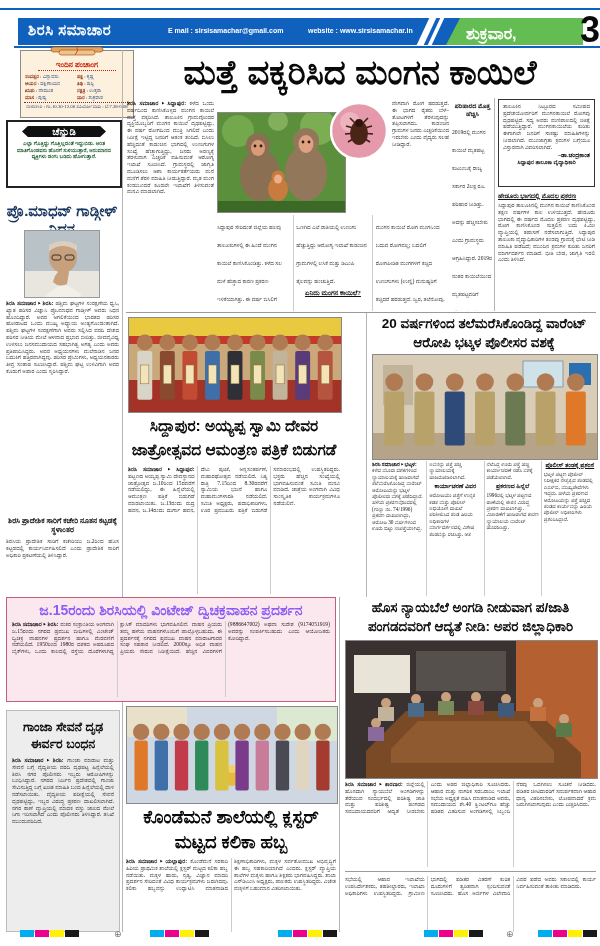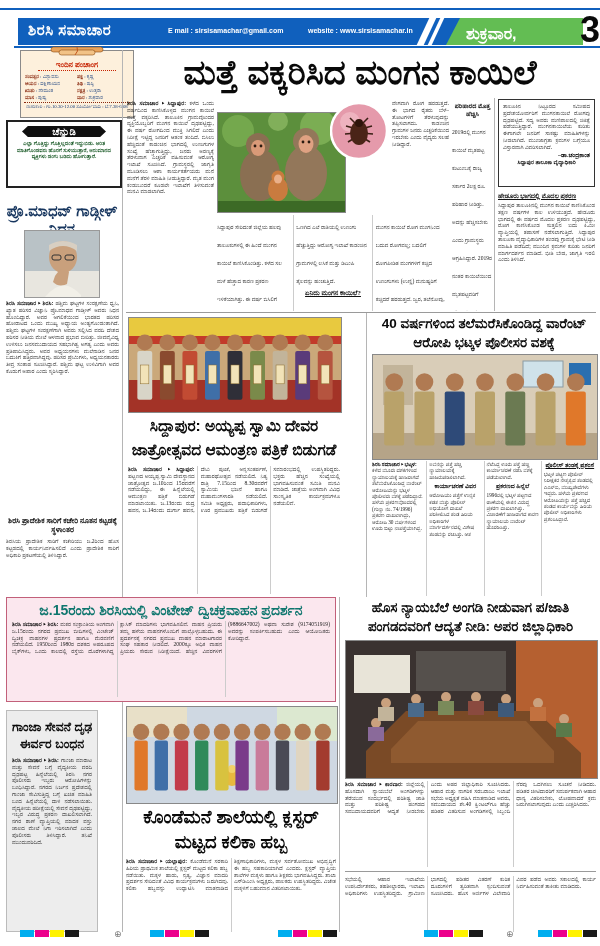--- a/index.html
+++ b/index.html
@@ -90,32 +90,32 @@
   
   .warr-hl{left:372px;top:314px;width:224px;text-align:center;font-family:"Liberation Sans",sans-serif;
            font-weight:bold;font-size:13.5px;line-height:19px;color:#0a0a0a;}
   .warr-photo{left:372px;top:354px;width:224px;height:104px;border:1px solid #888;}
   .warr-body{left:372px;top:461px;width:224px;height:135px;}
   .warr-body .txt,.warr-body{font-size:5.3px;line-height:6.4px;}
   .warr-body .sh{font-size:6.2px;}
   
   .vintage{left:6px;top:597px;width:330px;height:105px;background:#fbe7ee;border:1px solid #c2607a;box-sizing:border-box;}
   .vint-hl{margin-top:3px;text-align:center;font-family:"Liberation Sans",sans-serif;font-weight:bold;
-           font-size:14px;line-height:18px;color:#0f766e;white-space:nowrap;overflow:hidden;}
+           font-size:14px;line-height:18px;color:#8b5cf6;white-space:nowrap;overflow:hidden;}
   .vint-body{padding:2px 5px;height:76px;overflow:hidden;}
   .low-vr{left:339px;top:597px;height:335px;}
   
   .nyaya-hl{left:345px;top:598px;width:251px;text-align:center;font-family:"Liberation Sans",sans-serif;
             font-weight:bold;font-size:13.5px;line-height:19px;color:#0a0a0a;}
   .nyaya-photo{left:345px;top:640px;width:251px;height:137px;border:1px solid #888;}
   .nyaya-body{left:345px;top:781px;width:251px;height:86px;overflow:hidden;}
   .nyaya-rule{left:345px;top:871px;width:251px;}
   .nyaya-tail{left:345px;top:876px;width:251px;height:56px;overflow:hidden;}
   
-  .ganja{left:6px;top:710px;width:92px;height:222px;background:#ededed;border:1px solid #bbb;box-sizing:border-box;}
+  .ganja{left:6px;top:710px;width:114px;height:222px;background:#ededed;border:1px solid #bbb;box-sizing:border-box;}
   .ganja-hl{margin-top:8px;text-align:center;font-family:"Liberation Sans",sans-serif;font-weight:bold;
             font-size:12.5px;line-height:17px;color:#0a0a0a;}
   .ganja-body{padding:4px 5px;height:156px;overflow:hidden;}
   
   .kond-photo{left:126px;top:706px;width:210px;height:96px;border:1px solid #888;}
   .kond-hl{left:126px;top:805px;width:210px;text-align:center;font-family:"Liberation Sans",sans-serif;
            font-weight:900;font-size:18px;line-height:25px;color:#090909;}
   .kond-body{left:126px;top:858px;width:210px;height:74px;overflow:hidden;}
   
   .marks{left:0;top:930px;width:600px;height:12px;}
@@ -280,21 +280,21 @@
         <rect x="188.7702127659574" y="32.9" width="14.885106382978723" height="48.88" rx="2" fill="#b5543f"></rect>
         <rect x="192.15319148936166" y="47" width="8.119148936170212" height="18.8" fill="#f2e3b8" stroke="#8a6a2a" stroke-width="0.5"></rect>
       </g>
     </svg>
   <div class="abs jatre-hl">ಸಿದ್ದಾಪುರ: ಅಯ್ಯಪ್ಪ ಸ್ವಾಮಿ ದೇವರ ಜಾತ್ರೋತ್ಸವದ ಆಮಂತ್ರಣ ಪತ್ರಿಕೆ ಬಿಡುಗಡೆ</div>
   <div class="abs txt jatre-body cols3">
     <b class="dl">ಶಿರಸಿ ಸಮಾಚಾರ ▸ ಸಿದ್ದಾಪುರ:</b> <span>ಪಟ್ಟಣದ ಅಯ್ಯಪ್ಪ ಸ್ವಾಮಿ ದೇವಸ್ಥಾನದ ಜಾತ್ರೋತ್ಸವ ಜ.10ರಿಂದ 15ರವರೆಗೆ ನಡೆಯಲಿದ್ದು, ಈ ಹಿನ್ನೆಲೆಯಲ್ಲಿ ಆಮಂತ್ರಣ ಪತ್ರಿಕೆ ಬಿಡುಗಡೆ ಮಾಡಲಾಯಿತು. ಜ.13ರಂದು ರುದ್ರ ಹವನ, ಜ.14ರಂದು ದುರ್ಗಾ ಹವನ, ದೇವಿ ಪೂಜೆ, ಅನ್ನಸಂತರ್ಪಣೆ, ಮಹಾರಥೋತ್ಸವ ನಡೆಯಲಿದೆ. ನಿತ್ಯ ರಾತ್ರಿ 7.15ರಿಂದ 8.30ರವರೆಗೆ ಸ್ವಾಮಿಯ ಭಜನೆ ಹಾಗೂ ಮಹಾಮಂಗಳಾರತಿ ನಡೆಯಲಿದೆ. ಸಮಿತಿ ಅಧ್ಯಕ್ಷರು, ಪದಾಧಿಕಾರಿಗಳು, ಊರ ಪ್ರಮುಖರು ಪತ್ರಿಕೆ ಬಿಡುಗಡೆ ಸಮಾರಂಭದಲ್ಲಿ ಉಪಸ್ಥಿತರಿದ್ದರು. ಭಕ್ತರು ಹೆಚ್ಚಿನ ಸಂಖ್ಯೆಯಲ್ಲಿ ಭಾಗವಹಿಸುವಂತೆ ಸಮಿತಿ ಮನವಿ ಮಾಡಿದೆ. ಜಾತ್ರೆಯ ಅಂಗವಾಗಿ ವಿವಿಧ ಸಾಂಸ್ಕೃತಿಕ ಕಾರ್ಯಕ್ರಮಗಳೂ ನಡೆಯಲಿವೆ.</span>
   </div>
   <div class="abs vrule mid-vr"></div>
 
-  <div class="abs warr-hl">40 ವರ್ಷಗಳಿಂದ ತಲೆಮರೆಸಿಕೊಂಡಿದ್ದ ವಾರೆಂಟ್ ಆರೋಪಿ ಭಟ್ಕಳ ಪೊಲೀಸರ ವಶಕ್ಕೆ</div>
+  <div class="abs warr-hl">20 ವರ್ಷಗಳಿಂದ ತಲೆಮರೆಸಿಕೊಂಡಿದ್ದ ವಾರೆಂಟ್ ಆರೋಪಿ ಭಟ್ಕಳ ಪೊಲೀಸರ ವಶಕ್ಕೆ</div>
   <svg class="abs warr-photo" viewBox="0 0 224 104" preserveAspectRatio="none">
     <rect width="224" height="104" fill="#d9cdb8"></rect>
     <rect x="150" y="6" width="40" height="26" fill="#cfe2ea" stroke="#8a9aa2"></rect>
     <rect x="196" y="8" width="22" height="22" fill="#2a6fb0"></rect>
     <rect x="10" y="10" width="30" height="40" fill="#c2b49a"></rect>
     <rect y="78" width="224" height="26" fill="#b5a488"></rect>
   <g>
         <circle cx="21.18918918918919" cy="27.04" r="8.84" fill="#b07a52"></circle>
         <rect x="11.2" y="36.4" width="19.97837837837838" height="54.08" rx="2" fill="#b9a26a"></rect>
         <circle cx="51.45945945945946" cy="27.04" r="8.84" fill="#b07a52"></circle>

